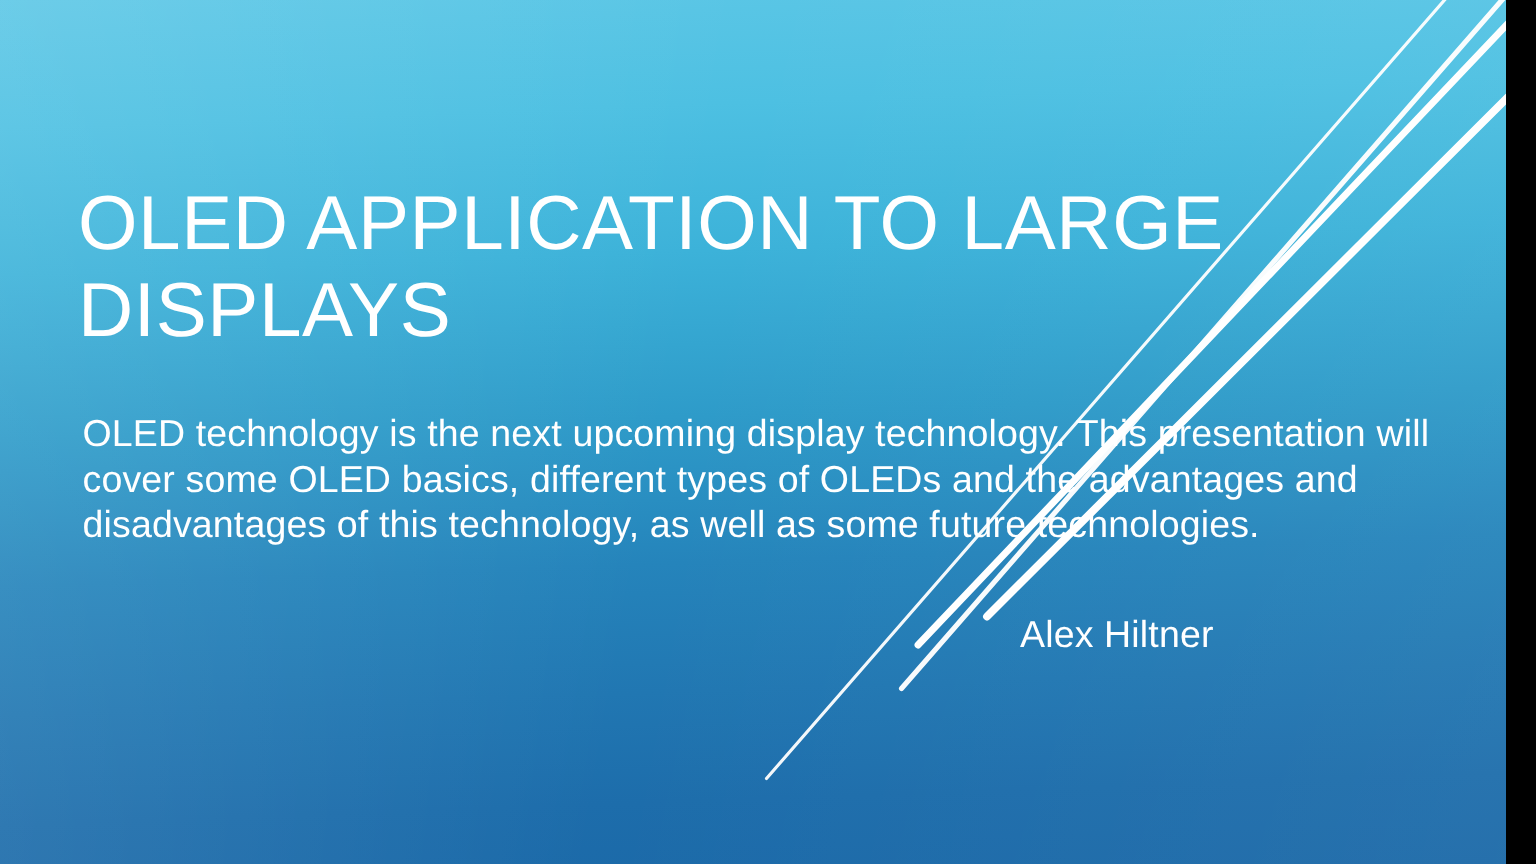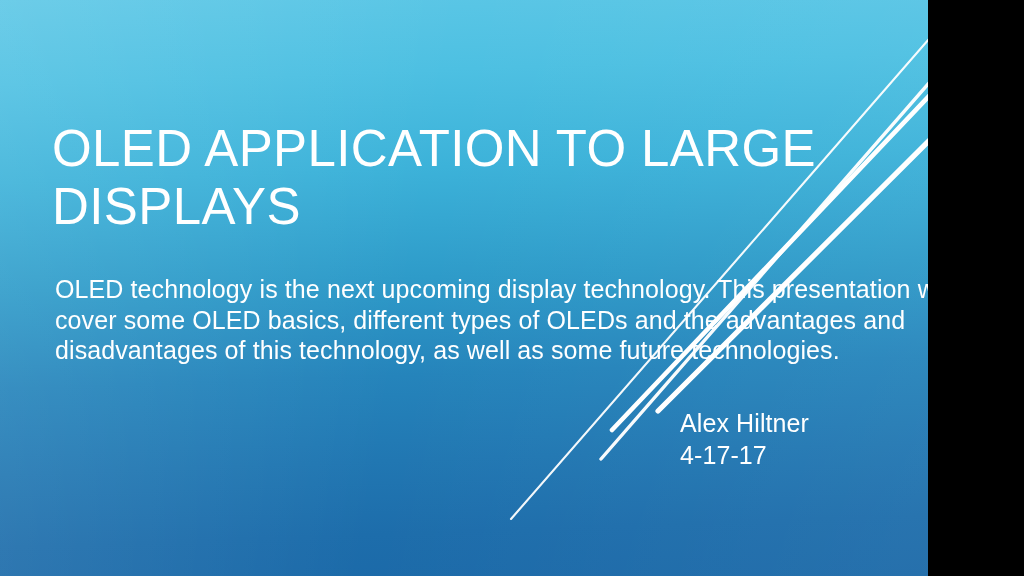--- a/index.html
+++ b/index.html
@@ -3,21 +3,21 @@
 <meta charset="utf-8">
 <title>OLED Application to Large Displays</title>
 <style>
   html, body {
     margin: 0;
     padding: 0;
     background: #000;
   }
   #slide {
     position: relative;
-    width: 928px;
+    width: 1004px;
     height: 576px;
     overflow: hidden;
     font-family: "Liberation Sans", "DejaVu Sans", sans-serif;
     
     background:
       linear-gradient(100deg,
         rgba(255,255,255,0.10) 0%,
         rgba(255,255,255,0.00) 45%,
         rgba(255,255,255,0.05) 100%),
       linear-gradient(178deg,
@@ -98,16 +98,15 @@
 
     <line x1="1024" y1="46" x2="658" y2="411" stroke="#ffffff" stroke-width="5.2" stroke-linecap="round"></line>
   </svg>
 
   <h1 class="title">OLED Application to Large Displays</h1>
 
   <p class="body-text">OLED technology is the next upcoming display technology. This presentation will cover some OLED basics, different types of OLEDs and the advantages and disadvantages of this technology, as well as some future technologies.</p>
 
   <div class="author-block">
     <div>Alex Hiltner</div>
-    <div>4-17-17</div>
   </div>
 
 </div>
 
 </body></html>

